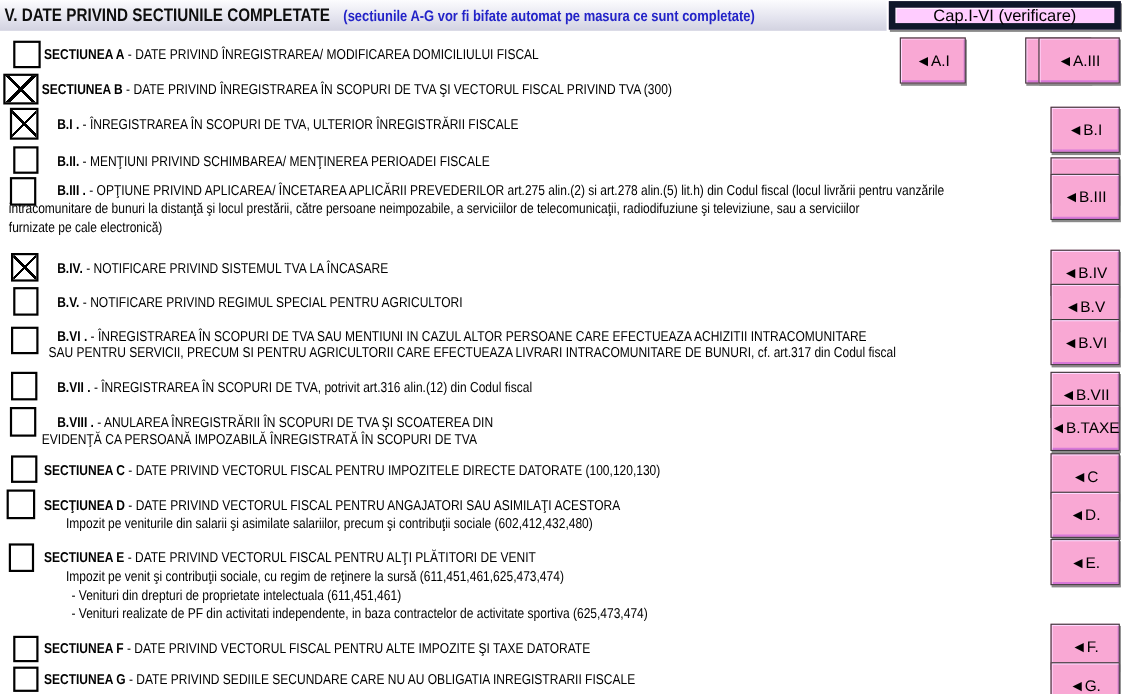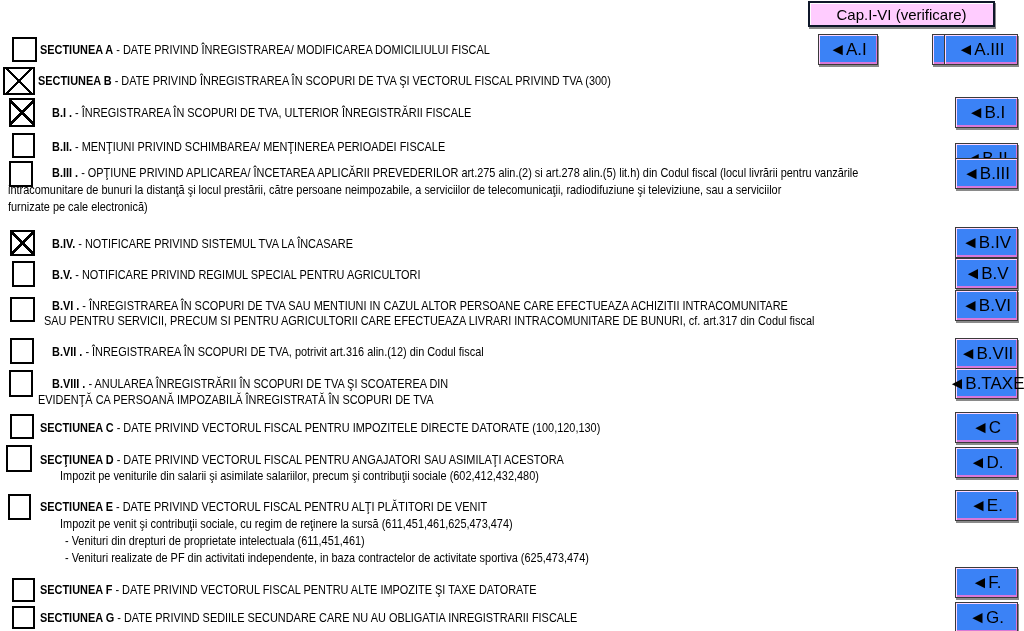--- a/index.html
+++ b/index.html
@@ -8,51 +8,57 @@
   #app { position:relative; width:1024px; height:631px; background:#fff; overflow:hidden; }
 
   
   .header { position:absolute; left:0; top:0; width:806px; height:28px;
             background:linear-gradient(#fcfcfe,#e3e3ee 60%,#d2d2e0);
             display:flex; align-items:center; padding-left:4px; }
   .hline { white-space:nowrap; transform:scaleX(0.84); transform-origin:0 50%; }
   .htitle { font-weight:bold; font-size:16.5px; color:#0d0d0d; }
   .hsub   { font-weight:bold; font-size:14px; color:#2323c8; margin-left:10px; }
 
-  .capbtn { position:absolute; left:808px; top:1px; width:187px; height:26px;
-            background:#ffccff; border:2px solid #0f172a;
+  .capbtn { position:absolute; left:808px; top:1px; width:211px; height:26px;
+            background:#ffccff; border:6px solid #0f172a;
             box-shadow:1px 2px 0 #8a8a8a, inset 1px 1px 0 #ffffff;
             display:flex; align-items:center; justify-content:center;
             font-size:15px; color:#000; cursor:pointer; }
 
   
   .cb { position:absolute; background:#fff; border:2px solid #000; cursor:pointer; }
   .cb[data-state="checked"] {
     background-image:
       linear-gradient(45deg, transparent 46.5%, #000 46.5%, #000 53.5%, transparent 53.5%),
       linear-gradient(135deg, transparent 46.5%, #000 46.5%, #000 53.5%, transparent 53.5%);
   }
 
   
   .line { position:absolute; white-space:nowrap; font-size:13px; line-height:14px;
           color:#000; transform:scaleX(0.84); transform-origin:0 0; }
   .line b { font-weight:bold; }
 
   
-  .pbtn { position:absolute; left:955px; width:63px; height:31px;
-          background:#3b82f6; border:1px solid #3a3a3a;
+  .pbtn { position:absolute; left:955px; width:63px; height:42px;
+          background:#f9a8d4; border:1px solid #3a3a3a;
           box-shadow:1px 2px 0 #8a8a8a, inset 1px 1px 0 #ffd9ff, inset -1px -2px 0 #d878d8;
           display:flex; align-items:center; justify-content:center;
-          font-size:17px; color:#000; cursor:pointer; }
+          font-size:14px; color:#000; cursor:pointer; }
 </style>
 </head>
 <body>
 
 <div id="app">
 
+  <div class="header">
+    <div class="hline">
+      <span class="htitle">V. DATE PRIVIND SECTIUNILE COMPLETATE</span>
+      <span class="hsub">(sectiunile A-G vor fi bifate automat pe masura ce sunt completate)</span>
+    </div>
+  </div>
   <div class="capbtn">Cap.I-VI (verificare)</div>
 
   <div class="pbtn" style="left:818px;top:34px;width:60px">◄A.I</div>
   <div class="pbtn" style="left:932px;top:34px;width:60px">◄A.II</div>
   <div class="pbtn" style="left:944px;top:34px;width:74px">◄A.III</div>
 
   <span class="cb" style="left:12px;top:37px;width:25px;height:25px" data-state="unchecked"></span>
   <div class="line" style="left:40px;top:43px">
     <b>SECTIUNEA A</b><span> - DATE PRIVIND ÎNREGISTRAREA/ MODIFICAREA DOMICILIULUI FISCAL</span>
   </div>

